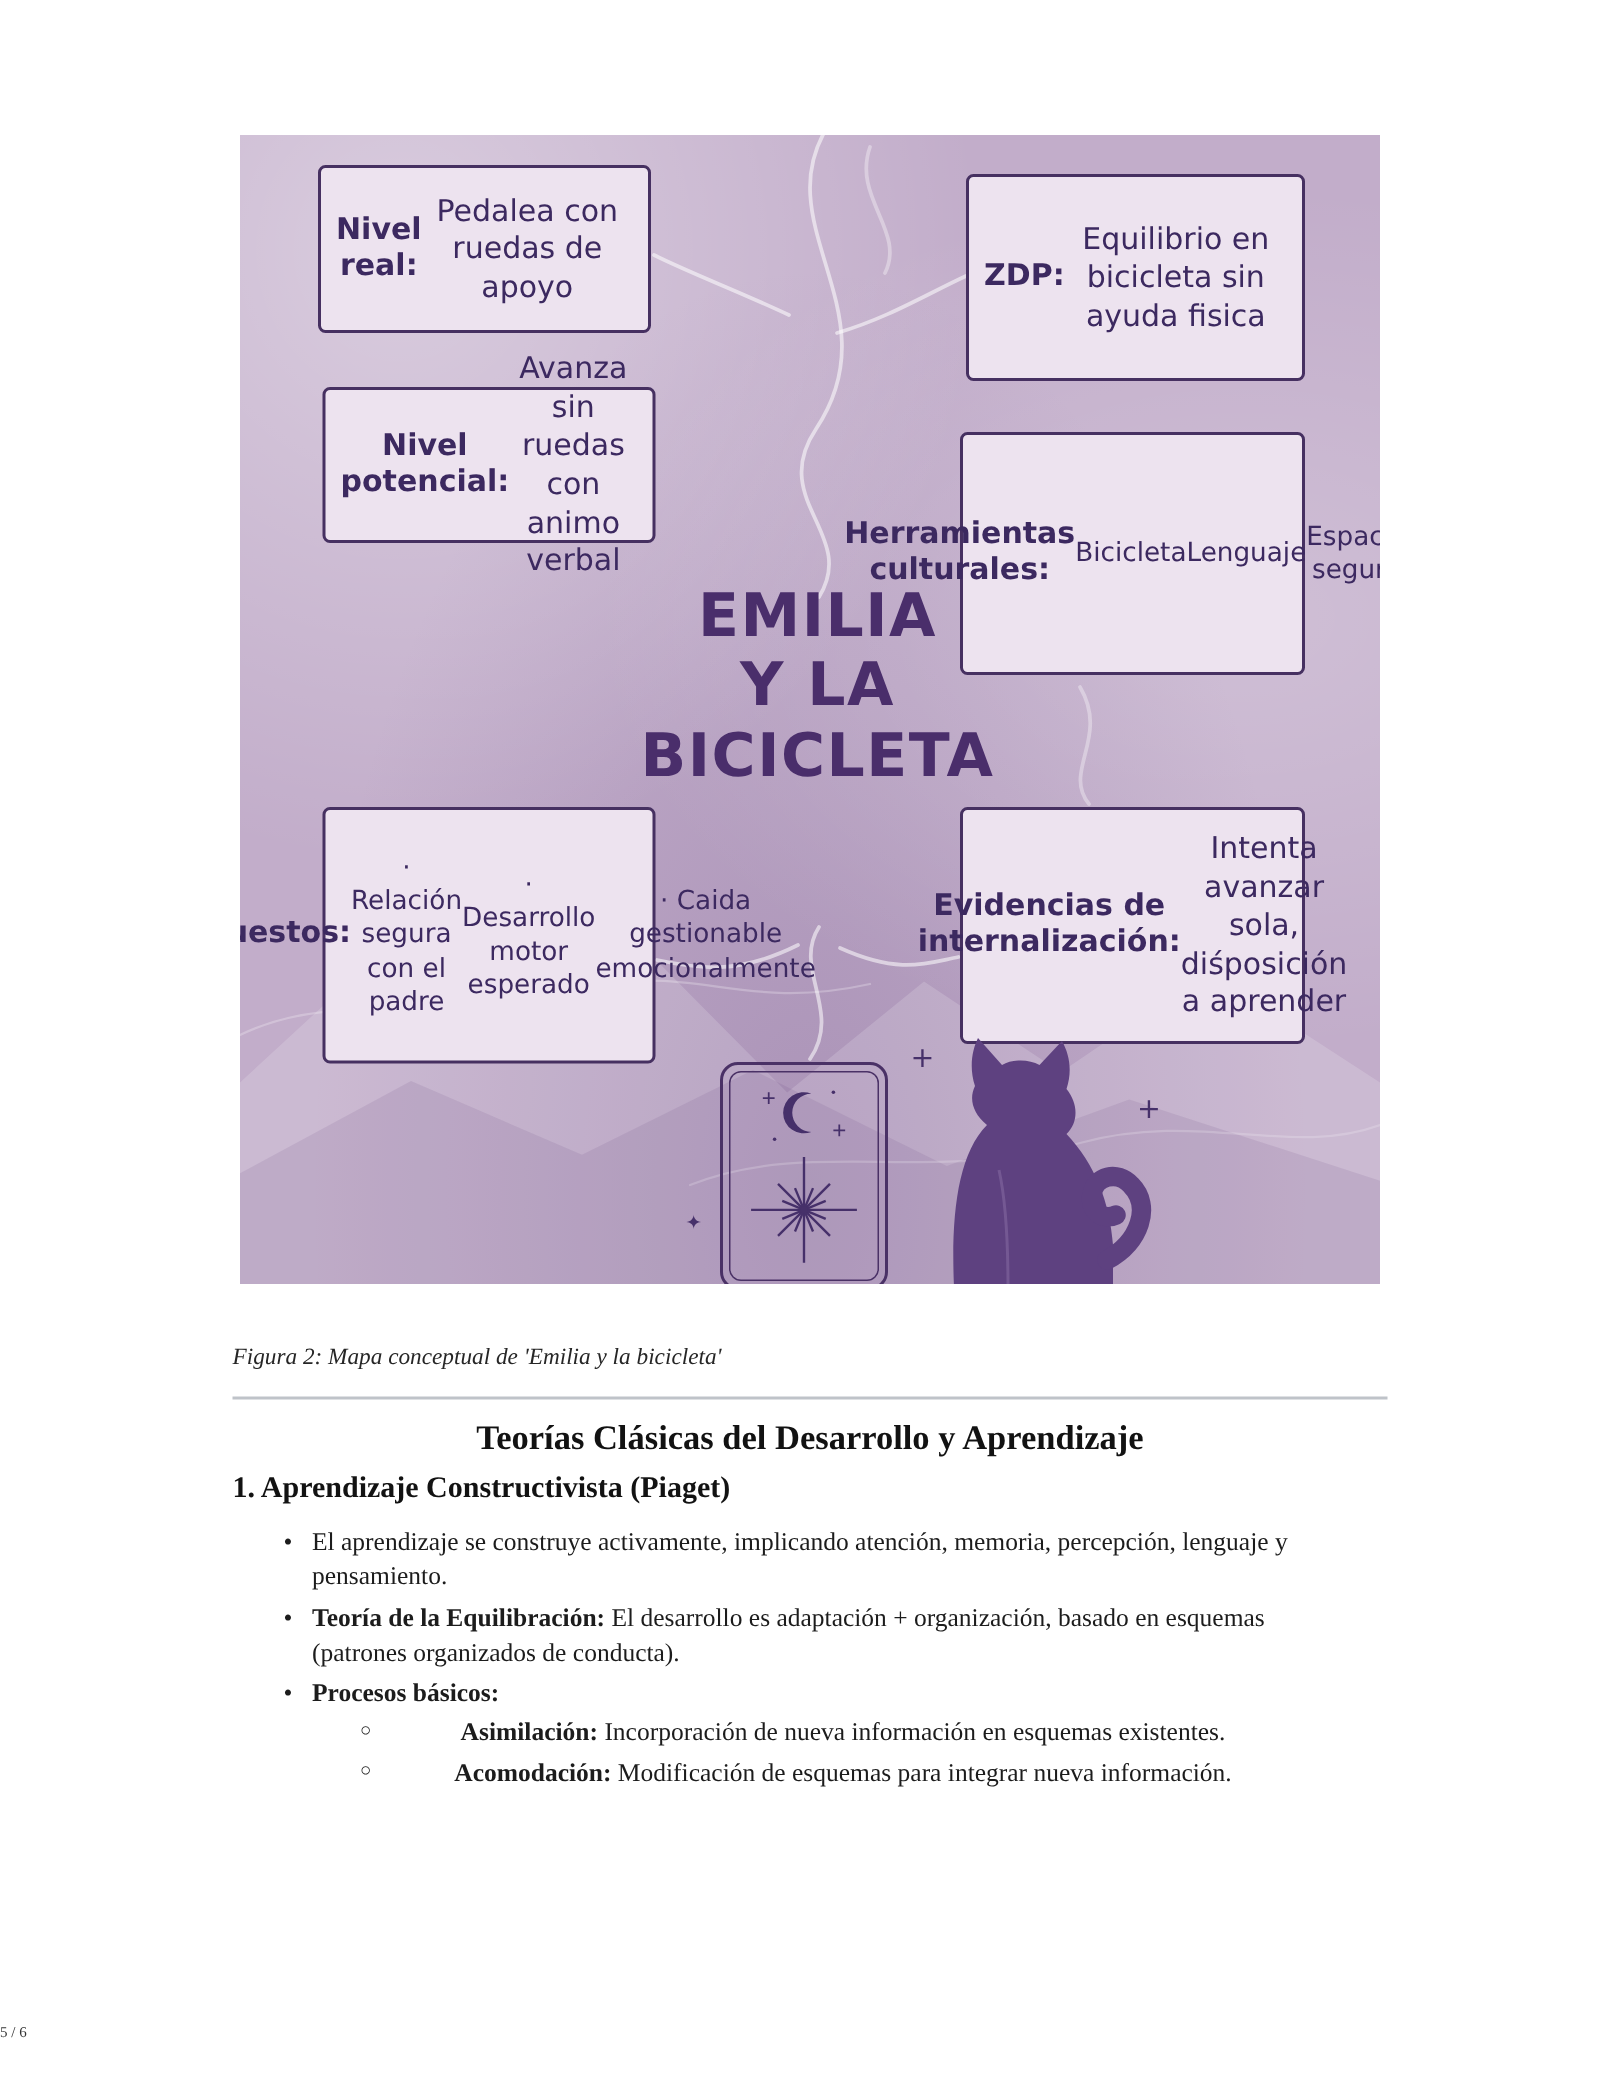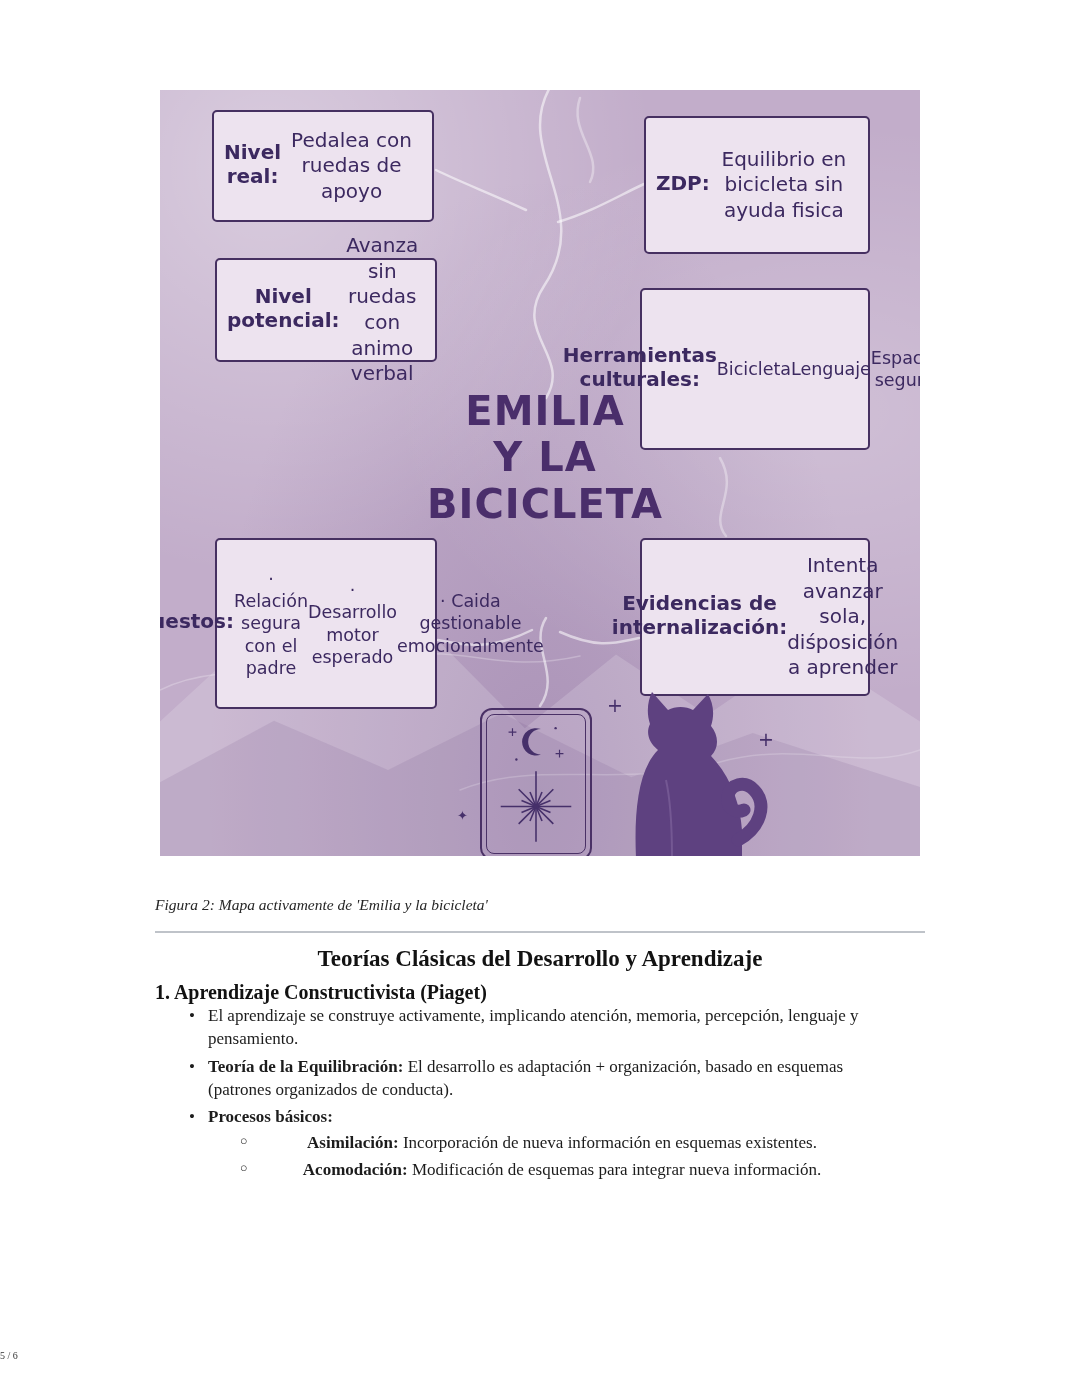--- a/index.html
+++ b/index.html
@@ -54,21 +54,21 @@
   .sparkle{ position:absolute; color:#46306a; font-weight:400; }
   .sp1{ left:447px; top:604px; font-size:19px; }
   .sp2{ left:598px; top:638px; font-size:19px; }
   .sp3{ left:297px; top:718px; font-size:13px; }
 
   
   .content{ position:absolute; left:155px; top:896px; width:770px; }
   .caption{ font-style:italic; font-size:15.5px; color:#262626; }
   .rule{ height:2px; background:#bfc3c9; margin:17px 0 13px; border:none; }
   .heading{ font-size:23px; font-weight:700; text-align:center; color:#121212; margin-bottom:9px; }
-  .subheading{ font-size:20px; font-weight:700; color:#121212; margin-bottom:0; }
+  .subheading{ font-size:20px; font-weight:700; color:#121212; margin-bottom:12px; }
   ul.bullets{ list-style:none; width:680px; margin-left:26px; }
   ul.bullets > li{ position:relative; padding-left:27px; font-size:17px; line-height:1.37; margin-bottom:4px; }
   ul.bullets > li::before{ content:"•"; position:absolute; left:8px; }
   ul.sub{ list-style:none; margin:3px 0 0 28px; }
   ul.sub > li{ position:relative; padding-left:27px; margin-bottom:3px; font-size:17px; line-height:1.37;text-align:center; }
   ul.sub > li::before{ content:"○"; position:absolute; left:4px; top:2px; font-size:12.5px; }
   .b{ font-weight:700; }
   .footer{ position:absolute; left:0; right:0; top:1350px; font-size:10px; color:#333; }
 </style>
 </head>
@@ -165,21 +165,21 @@
       <path d="M150,152 C172,140 180,116 166,102 C157,92 142,96 140,108 C138,119 147,126 156,122" fill="none" stroke="#5e4180" stroke-width="13" stroke-linecap="round"></path>
       <path d="M84,170 C84,140 82,110 78,92" fill="none" stroke="#8a6fa5" stroke-width="2" stroke-opacity="0.5"></path>
     </svg>
 
     <span class="sparkle sp1">+</span>
     <span class="sparkle sp2">+</span>
     <span class="sparkle sp3">✦</span>
   </figure>
 
   <div class="content">
-    <div class="caption">Figura 2: Mapa activamente de 'Emilia y la bicicleta'</div>
+    <div class="caption">Figura 2: Mapa conceptual de 'Emilia y la bicicleta'</div>
     <div class="rule"></div>
     <h2 class="heading">Teorías Clásicas del Desarrollo y Aprendizaje</h2>
     <h3 class="subheading">1. Aprendizaje Constructivista (Piaget)</h3>
 
     <ul class="bullets">
       <li>
         <span class="b"></span><span>El aprendizaje se construye activamente, implicando atención, memoria, percepción, lenguaje y pensamiento.</span>
       </li>
       <li>
         <span class="b">Teoría de la Equilibración:</span><span> El desarrollo es adaptación + organización, basado en esquemas (patrones organizados de conducta).</span>

